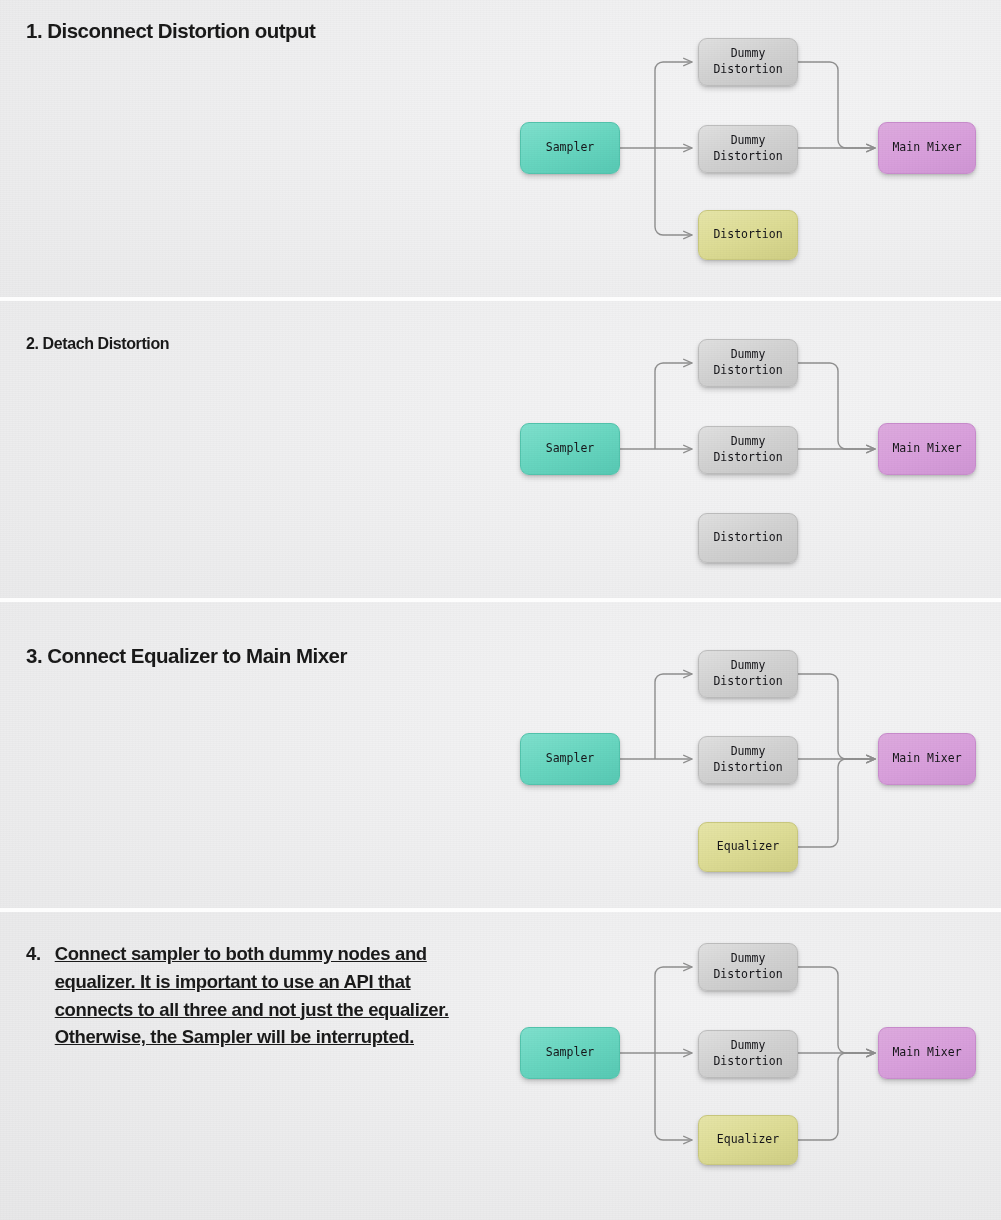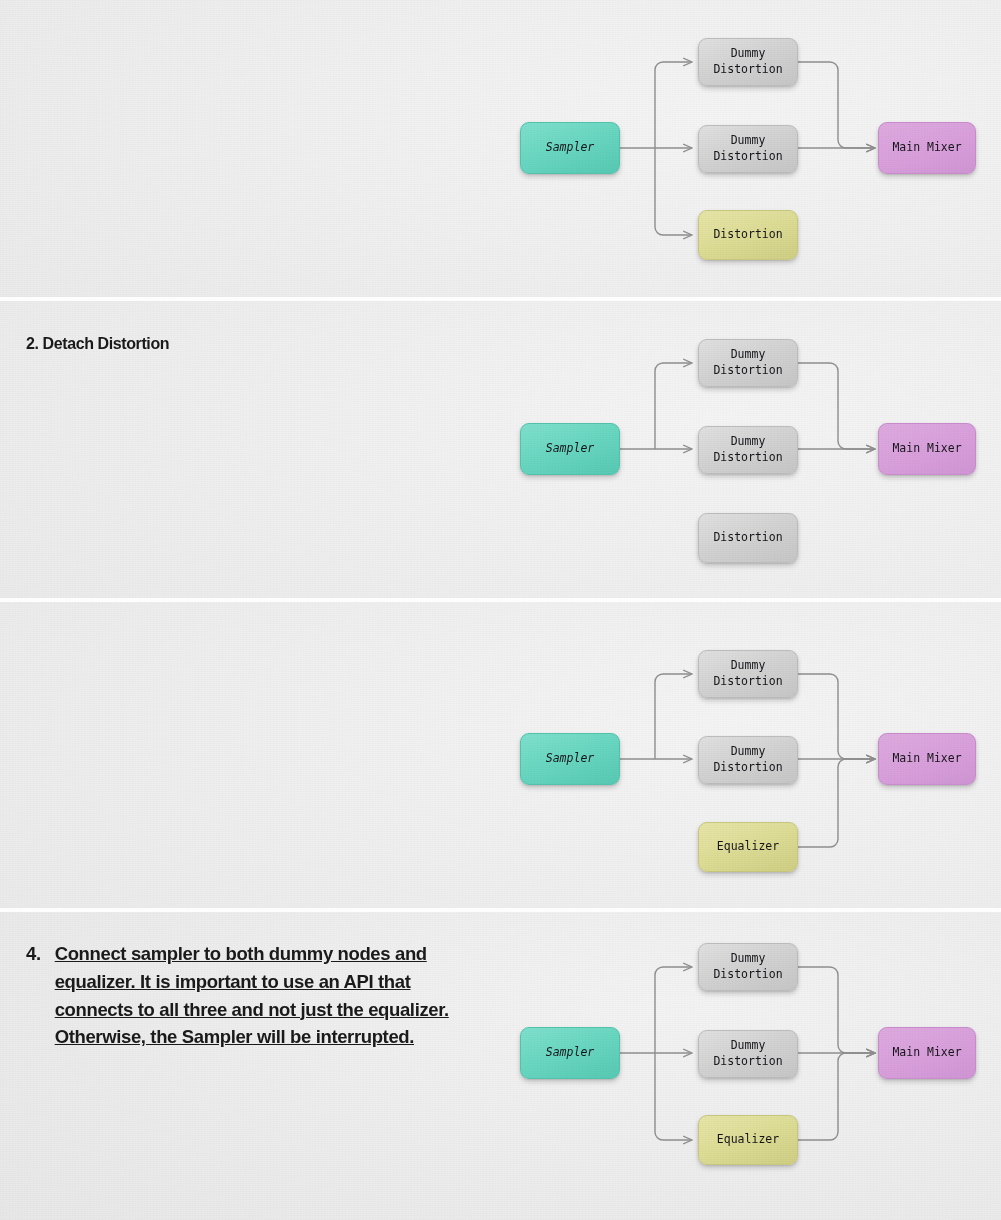--- a/index.html
+++ b/index.html
@@ -73,21 +73,20 @@
     border-radius:9px;
     box-shadow:0 3px 5px rgba(0,0,0,.17), 0 1px 2px rgba(0,0,0,.10);
   }
   .node.gray{
     background:linear-gradient(160deg,#e0e0e0 0%,#d2d2d2 48%,#c6c6c6 100%);
     border:1px solid #bdbdbd;
   }
   .node.teal{
     background:linear-gradient(160deg,#7fe0cd 0%,#68d6c0 50%,#57c9b4 100%);
     border:1px solid #52c4ad;
-    font-style:italic;
   }
   .node.purple{
     background:linear-gradient(160deg,#ddaade 0%,#d9a0dc 50%,#cf95d4 100%);
     border:1px solid #c98ccd;
   }
   .node.yellow{
     background:linear-gradient(160deg,#e6e5a8 0%,#dddc95 50%,#cfce84 100%);
     border:1px solid #c9c87e;
   }
 </style>
@@ -129,20 +128,21 @@
       </div>
 
       <div class="node yellow" style="left:198px;top:210px;width:100px;height:50px;">
         <span>Distortion</span>
       </div>
 
       <div class="node purple" style="left:378px;top:122px;width:98px;height:52px;">
         <span>Main Mixer</span>
       </div>
     </div>
+    <div class="heading h1">1. Disconnect Distortion output</div>
   </div>
 
   <div class="divider d1"></div>
 
   <div class="panel p2">
     <div class="graph">
       <svg width="501" height="297" viewBox="0 0 501 297">
         <defs>
           <marker id="ah2" viewBox="0 0 10 10" refX="9" refY="5" markerWidth="7" markerHeight="7" orient="auto-start-reverse">
             <path d="M0,1 L9,5 L0,9" fill="none" stroke="#8f8f8f" stroke-width="1.3"></path>
@@ -217,20 +217,21 @@
       </div>
 
       <div class="node yellow" style="left:198px;top:220px;width:100px;height:50px;">
         <span>Equalizer</span>
       </div>
 
       <div class="node purple" style="left:378px;top:131px;width:98px;height:52px;">
         <span>Main Mixer</span>
       </div>
     </div>
+    <div class="heading h3" style="top:44px">3. Connect Equalizer to Main Mixer</div>
   </div>
 
   <div class="divider d3"></div>
 
   <div class="panel p4">
     <div class="graph">
       <svg width="501" height="308" viewBox="0 0 501 308">
         <defs>
           <marker id="ah4" viewBox="0 0 10 10" refX="9" refY="5" markerWidth="7" markerHeight="7" orient="auto-start-reverse">
             <path d="M0,1 L9,5 L0,9" fill="none" stroke="#8f8f8f" stroke-width="1.3"></path>

